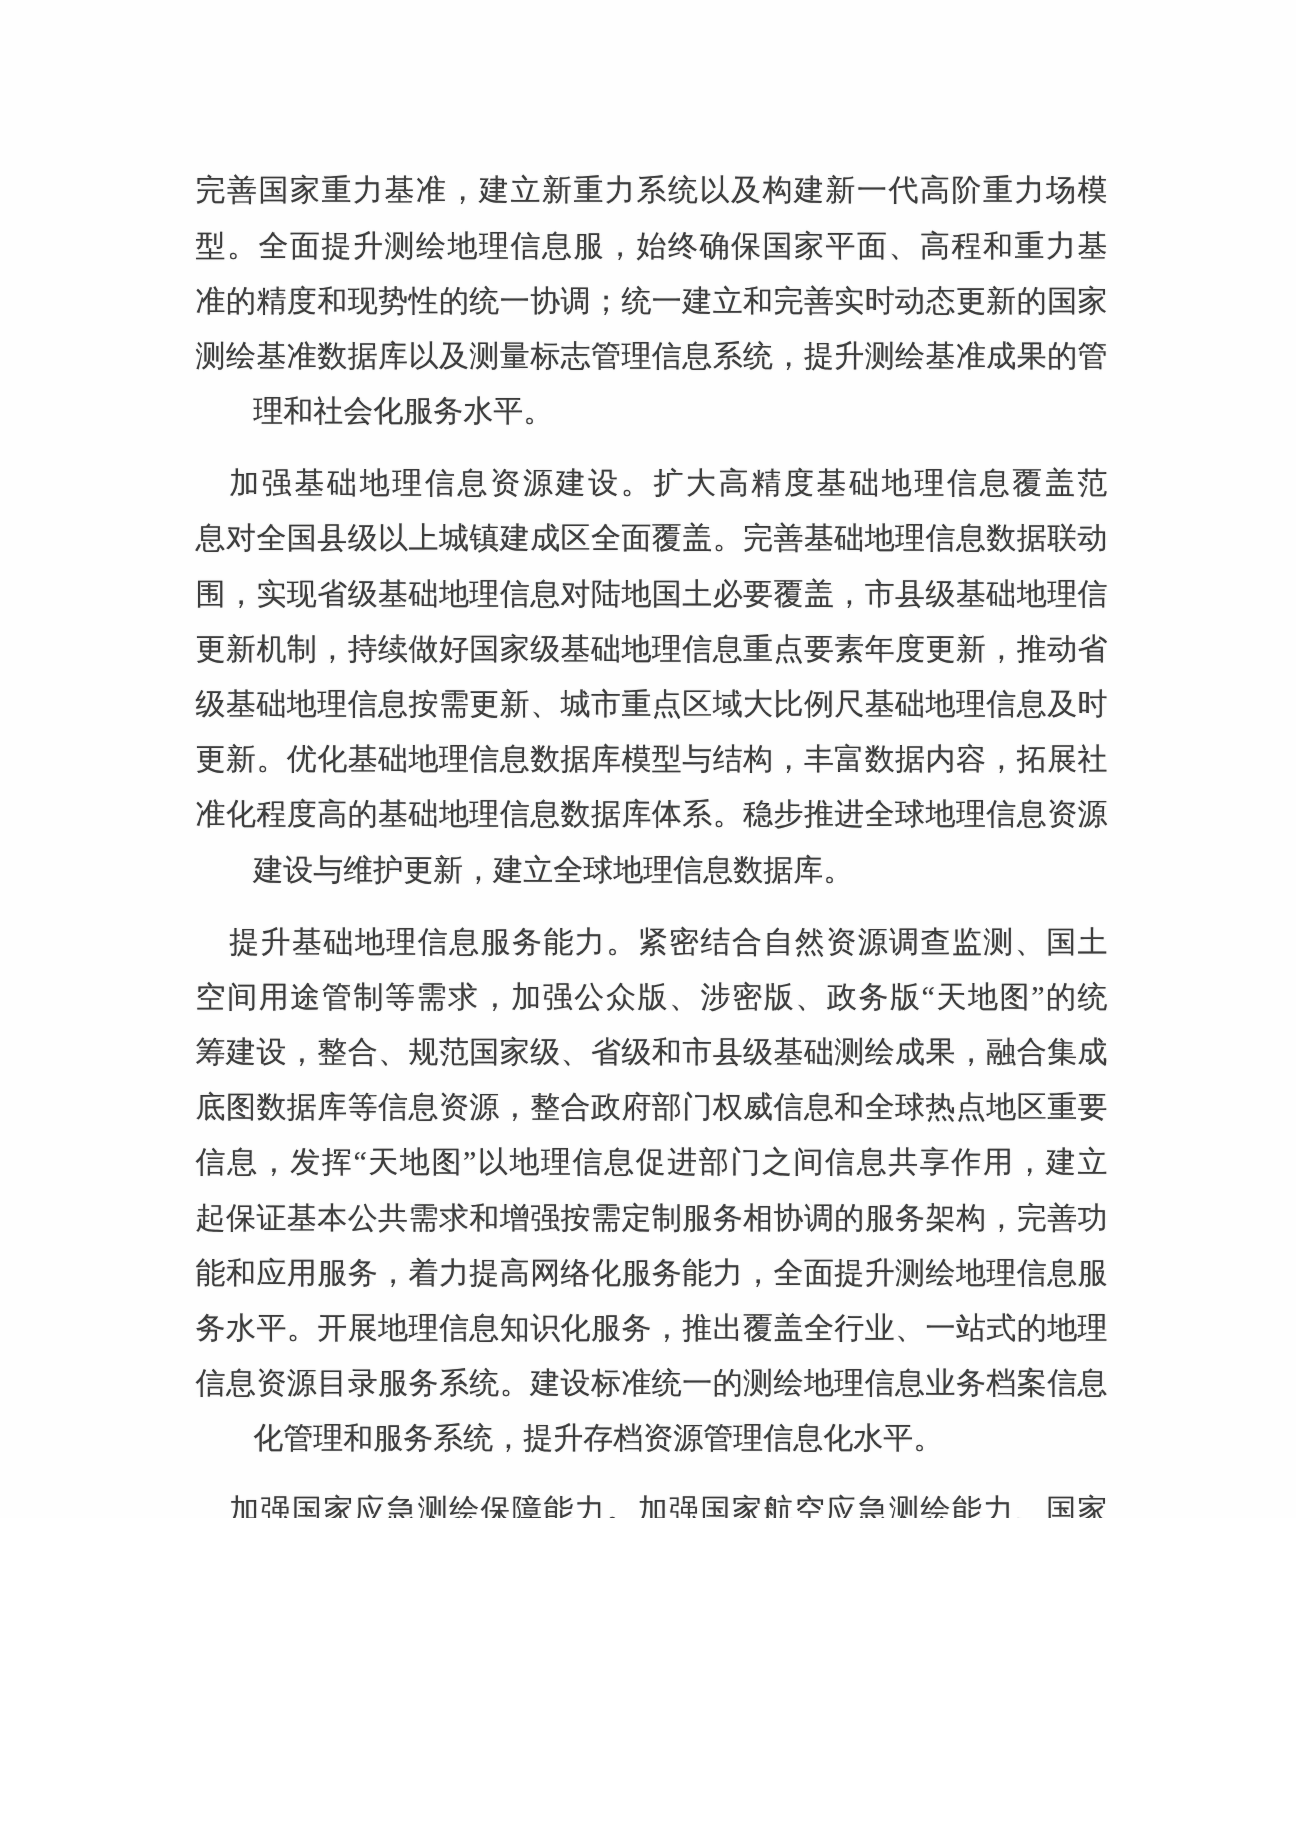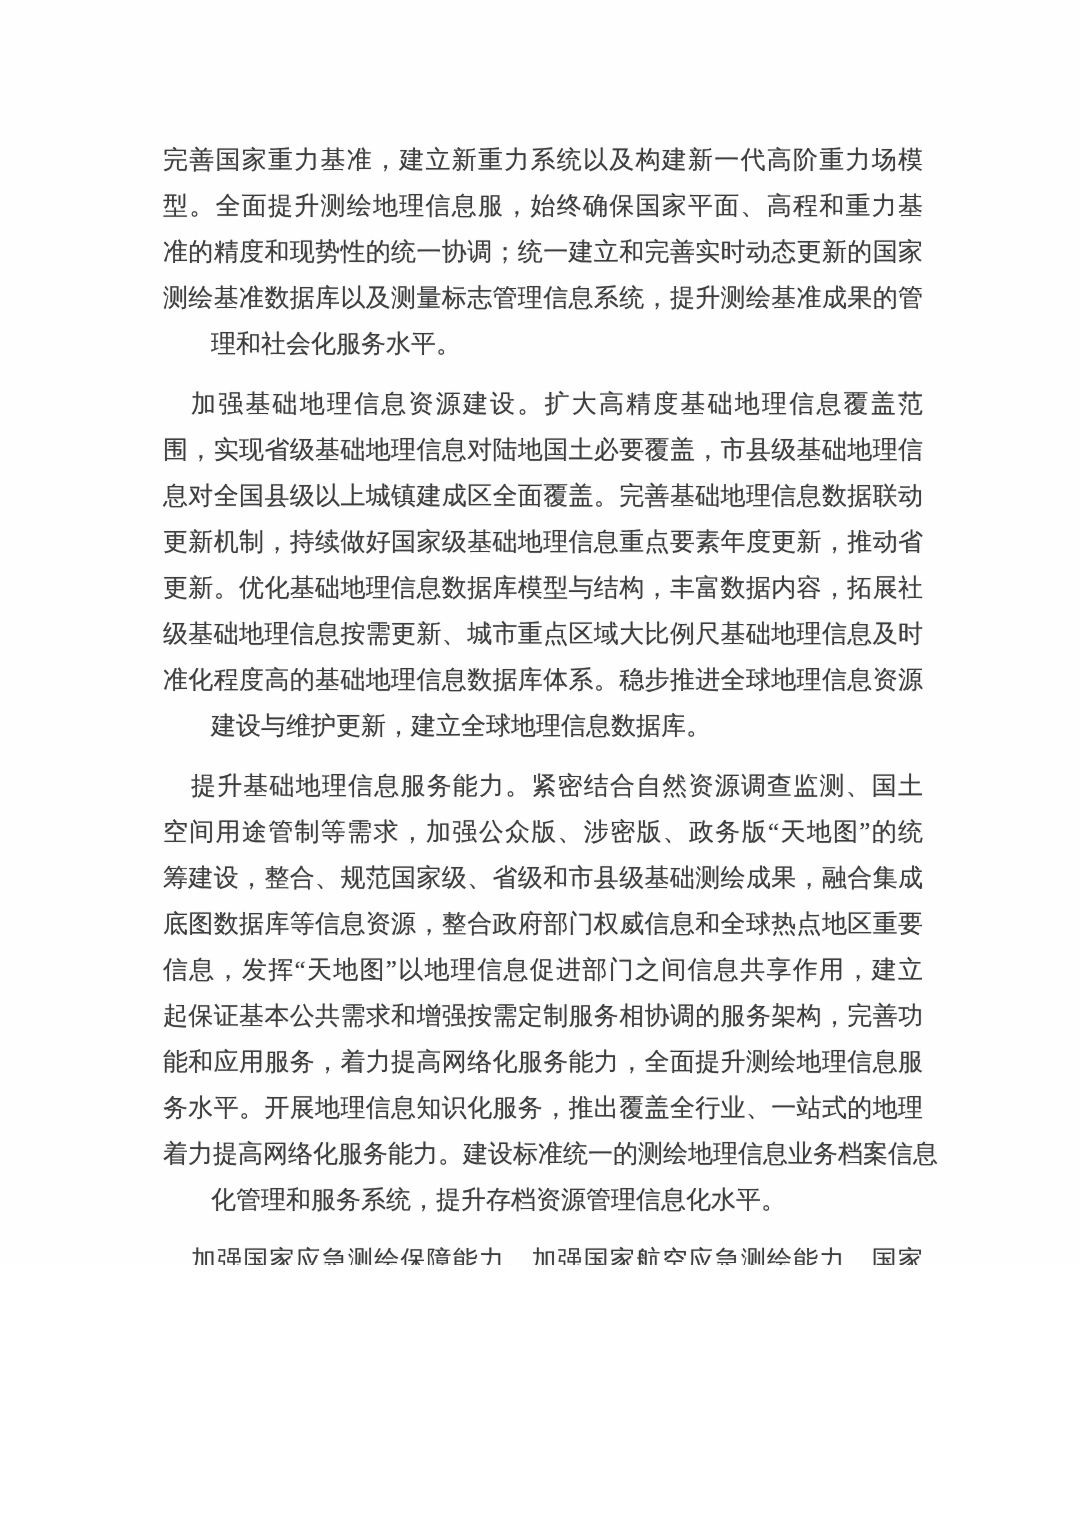--- a/index.html
+++ b/index.html
@@ -69,38 +69,38 @@
   <div class="text-body" id="doc-body">
       <div class="paragraph">
         <div class="line">完善国家重力基准，建立新重力系统以及构建新一代高阶重力场模</div>
         <div class="line">型。全面提升测绘地理信息服，始终确保国家平面、高程和重力基</div>
         <div class="line">准的精度和现势性的统一协调；统一建立和完善实时动态更新的国家</div>
         <div class="line">测绘基准数据库以及测量标志管理信息系统，提升测绘基准成果的管</div>
         <div class="line end">理和社会化服务水平。</div>
       </div>
       <div class="paragraph">
         <div class="line indent">加强基础地理信息资源建设。扩大高精度基础地理信息覆盖范</div>
+        <div class="line">息对全国县级以上城镇建成区全面覆盖。完善基础地理信息数据联动</div>
         <div class="line">围，实现省级基础地理信息对陆地国土必要覆盖，市县级基础地理信</div>
-        <div class="line">息对全国县级以上城镇建成区全面覆盖。完善基础地理信息数据联动</div>
         <div class="line">更新机制，持续做好国家级基础地理信息重点要素年度更新，推动省</div>
+        <div class="line">级基础地理信息按需更新、城市重点区域大比例尺基础地理信息及时</div>
         <div class="line">更新。优化基础地理信息数据库模型与结构，丰富数据内容，拓展社</div>
-        <div class="line">级基础地理信息按需更新、城市重点区域大比例尺基础地理信息及时</div>
         <div class="line">准化程度高的基础地理信息数据库体系。稳步推进全球地理信息资源</div>
         <div class="line end">建设与维护更新，建立全球地理信息数据库。</div>
       </div>
       <div class="paragraph">
         <div class="line indent">提升基础地理信息服务能力。紧密结合自然资源调查监测、国土</div>
         <div class="line">空间用途管制等需求，加强公众版、涉密版、政务版“天地图”的统</div>
         <div class="line">筹建设，整合、规范国家级、省级和市县级基础测绘成果，融合集成</div>
         <div class="line">底图数据库等信息资源，整合政府部门权威信息和全球热点地区重要</div>
         <div class="line">信息，发挥“天地图”以地理信息促进部门之间信息共享作用，建立</div>
         <div class="line">起保证基本公共需求和增强按需定制服务相协调的服务架构，完善功</div>
         <div class="line">能和应用服务，着力提高网络化服务能力，全面提升测绘地理信息服</div>
         <div class="line">务水平。开展地理信息知识化服务，推出覆盖全行业、一站式的地理</div>
-        <div class="line">着力提高网络化服务能力。建设标准统一的测绘地理信息业务档案信息</div>
+        <div class="line">信息资源目录服务系统。建设标准统一的测绘地理信息业务档案信息</div>
         <div class="line end">化管理和服务系统，提升存档资源管理信息化水平。</div>
       </div>
       <div class="paragraph">
         <div class="line indent">加强国家应急测绘保障能力。加强国家航空应急测绘能力、国家</div>
       </div>
     </div>
   <div class="page-number">55</div>
 </div>
 
 </body></html>

